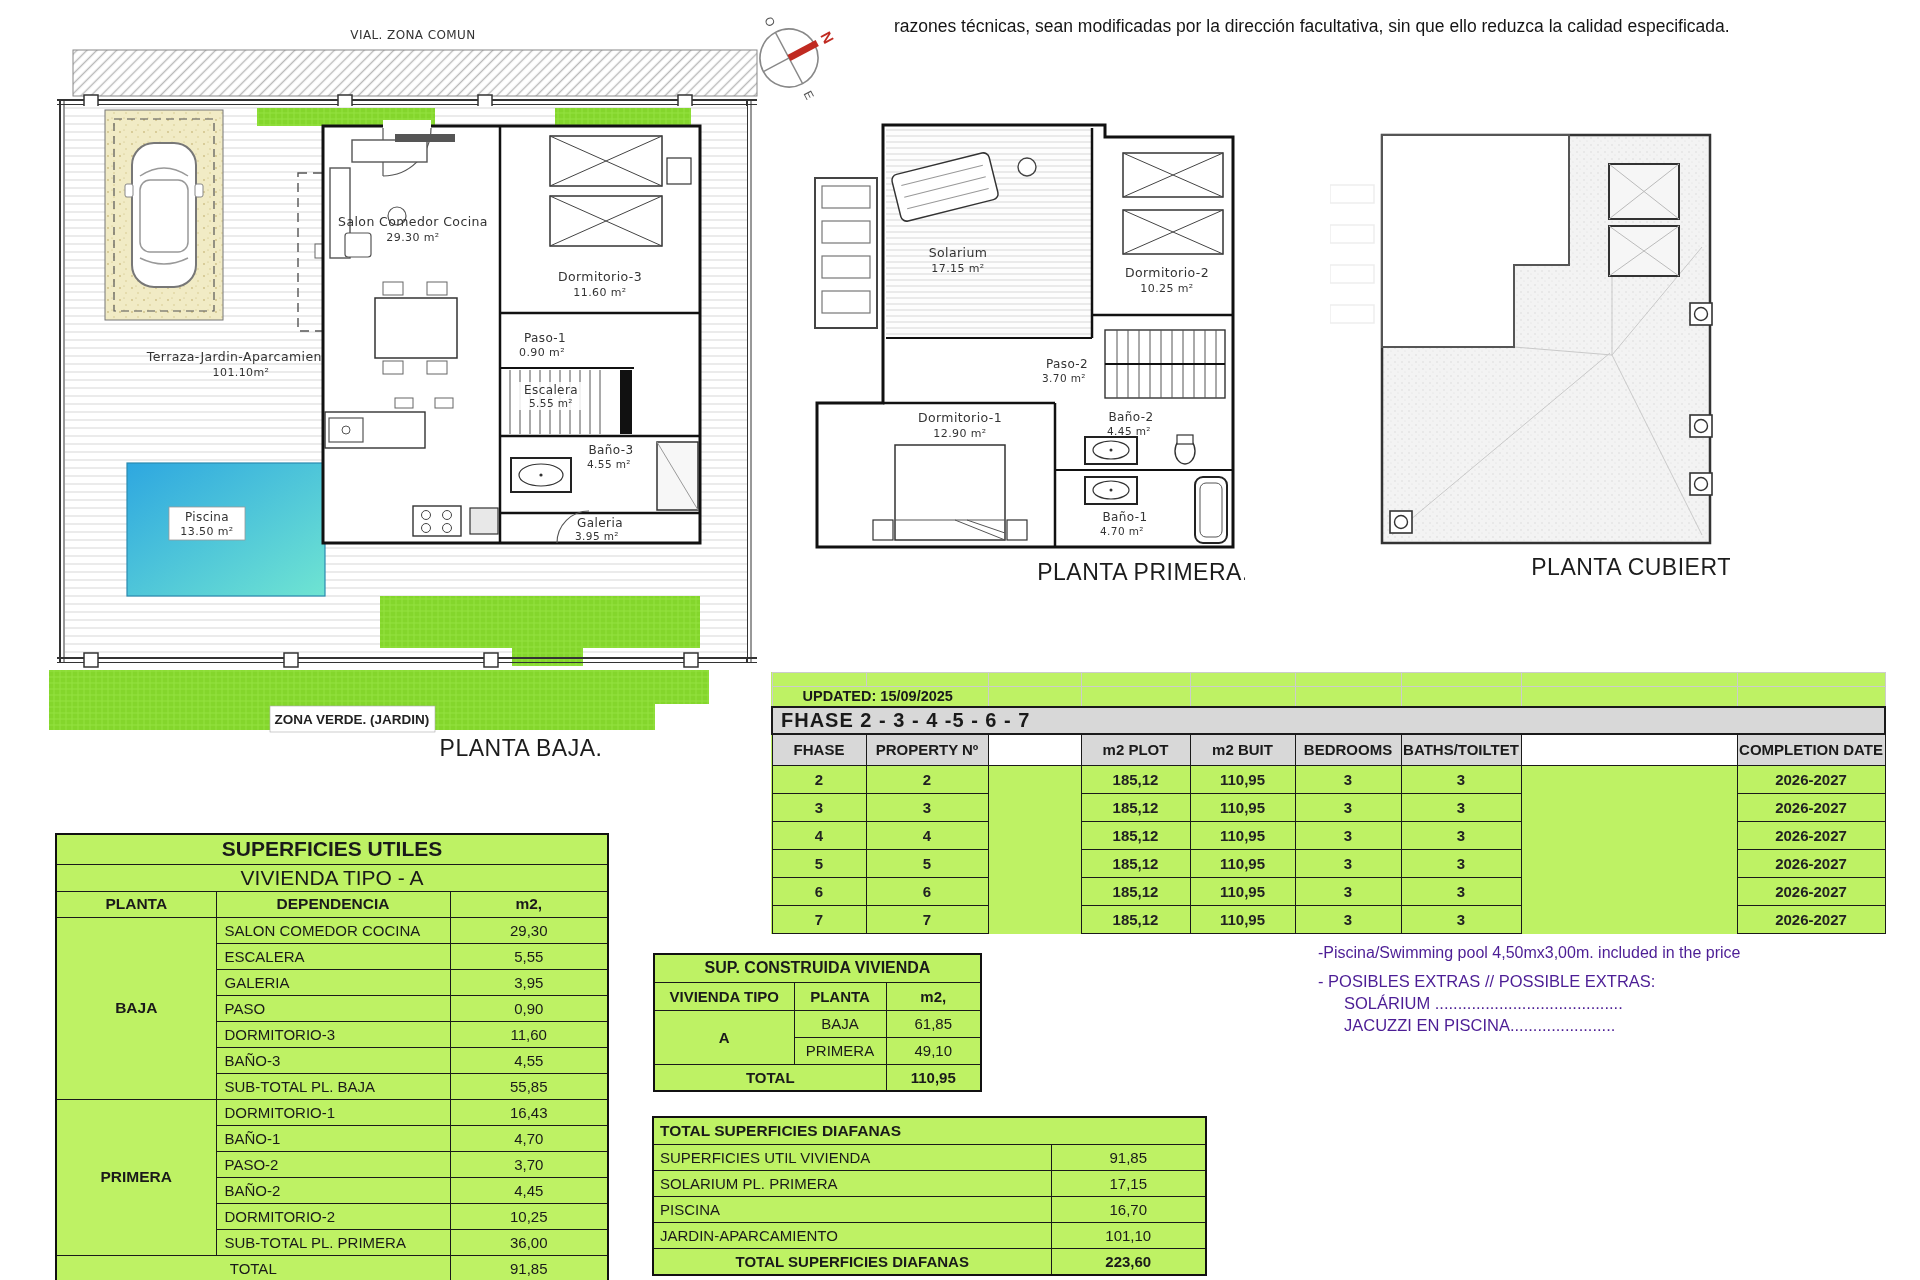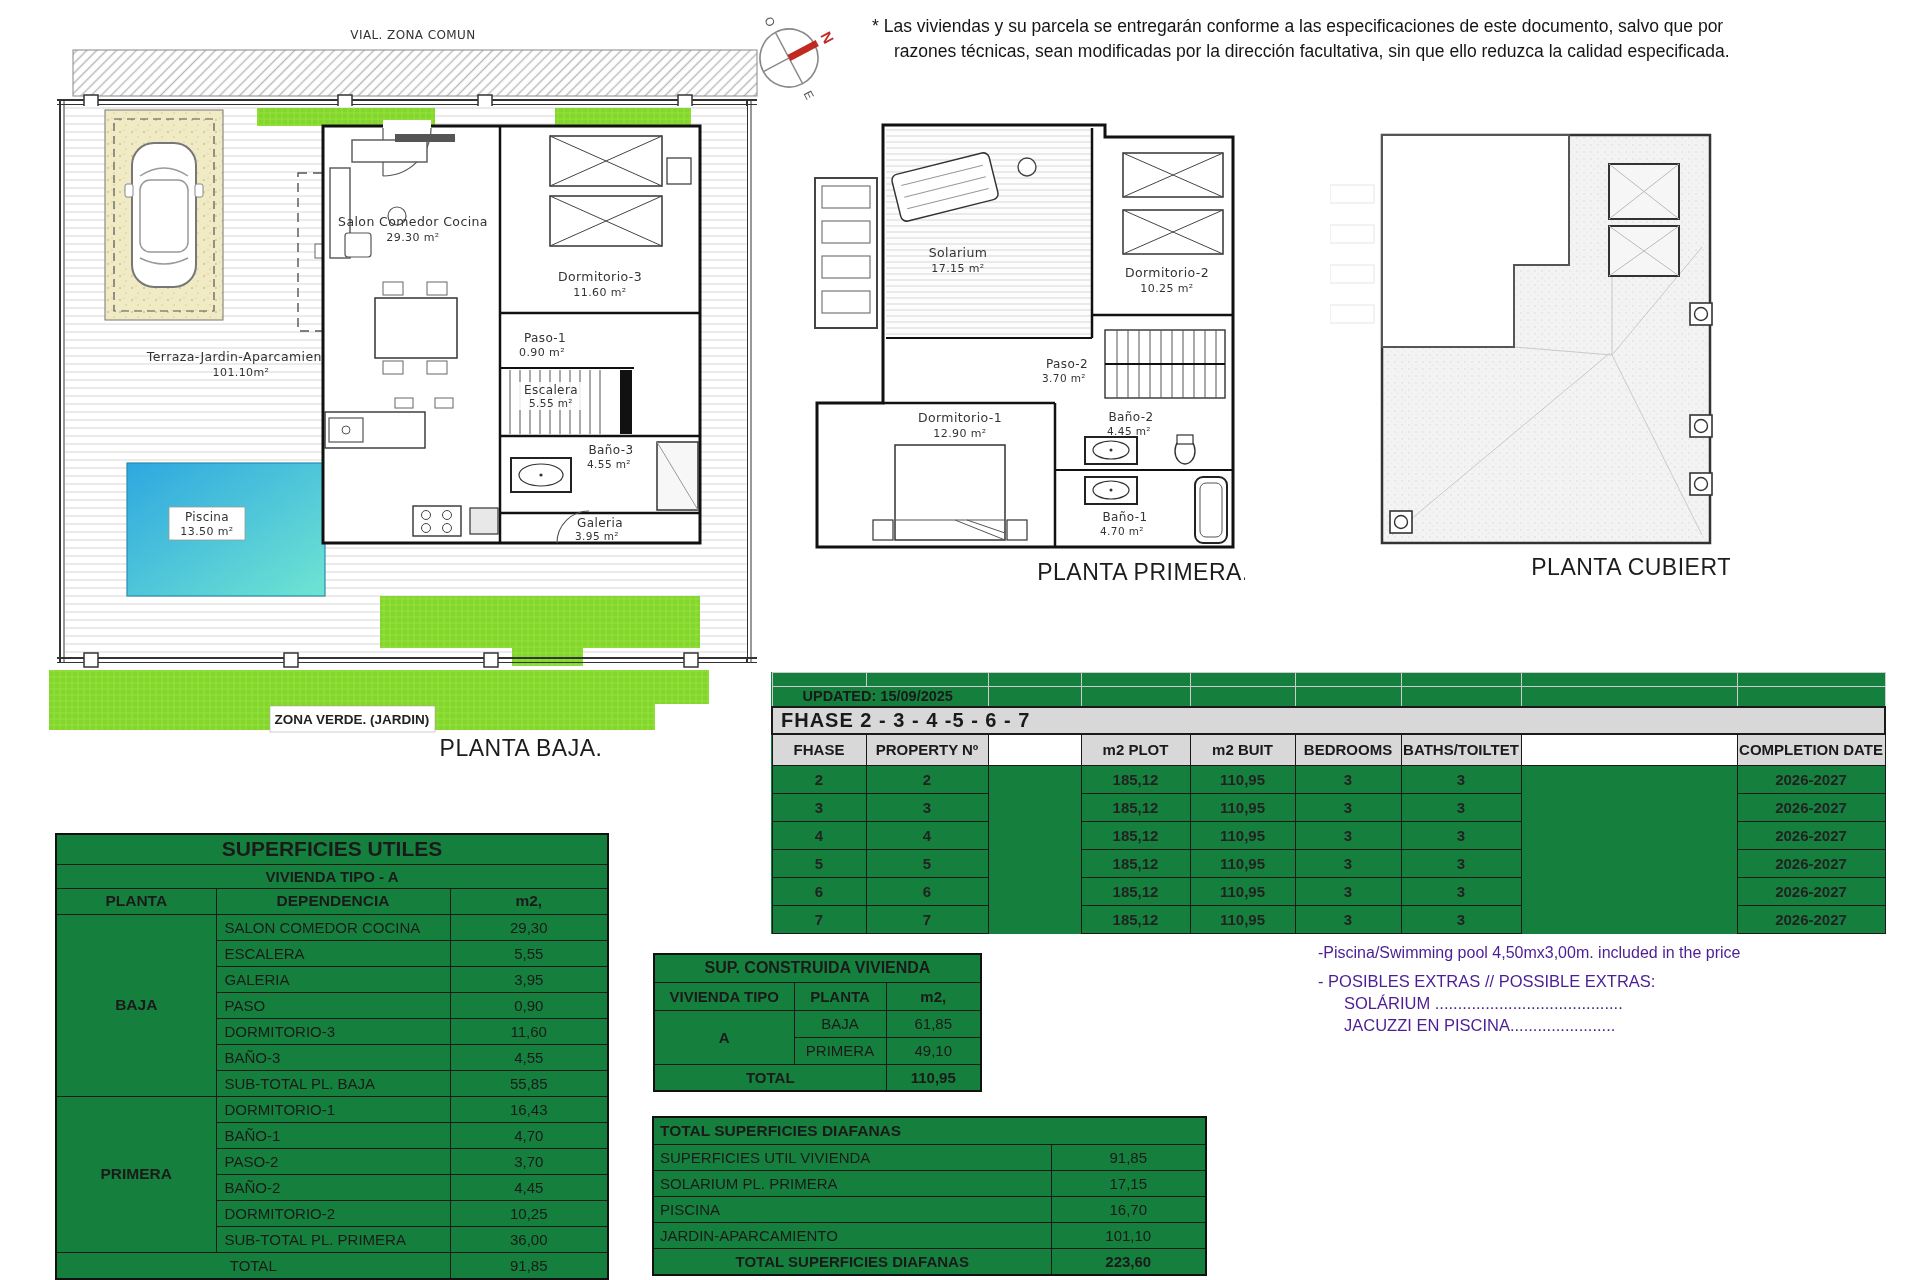--- a/index.html
+++ b/index.html
@@ -6,38 +6,38 @@
   .page{position:relative;width:1920px;height:1280px;background:#ffffff;overflow:hidden;
         font-family:"Liberation Sans",sans-serif;color:#1a1a1a;}
   .abs{position:absolute;}
   
   .disclaimer{left:872px;top:14px;width:1030px;font-size:17.5px;line-height:25px;color:#151515;}
   .disclaimer .l2{padding-left:22px;}
   
   .cad{font-family:"DejaVu Sans",sans-serif;fill:#333;letter-spacing:.4px;}
   .cap{font-family:"Liberation Sans",sans-serif;fill:#1c1c1c;font-size:23px;letter-spacing:.5px;}
   
-  table{border-collapse:collapse;table-layout:fixed;background:#15803d;}
+  table{border-collapse:collapse;table-layout:fixed;background:#bef264;}
   td,th{overflow:hidden;white-space:nowrap;}
   
   .fh{left:771px;top:672px;font-size:15px;}
   .fh td,.fh th{text-align:center;vertical-align:middle;}
   .fh .lt{border:1px solid #cccccc;}
   .fh .upd{border:1px solid #cccccc;text-align:left;padding-left:30px;font-size:14.5px;font-weight:bold;}
   .fh .banner{border:2px solid #1a1a1a;background:var(--table_gray,#d8d8d8);
               font-size:20px;font-weight:bold;text-align:left;padding-left:8px;letter-spacing:1px;}
   .fh th{border:1.6px solid #1a1a1a;background:var(--table_gray,#d8d8d8);font-size:15px;margin-left:48px;}
   .fh .gaph{border:1.6px solid #1a1a1a;background:#fff;}
   .fh .c{border:1.6px solid #1a1a1a;font-weight:bold;color:#222;}
   .fh .gap{border:none;}
   
   .su{left:55px;top:833px;font-size:15px;border:2.5px solid #111;}
   .su td,.su th{border:1.5px solid #1a1a1a;text-align:center;vertical-align:middle;}
   .su .ttl{font-size:21px;font-weight:bold;}
-  .su .sub{font-size:15px;font-weight:bold;}
+  .su .sub{font-size:21px;font-weight:normal;}
   .su th{font-weight:bold;font-size:15.5px;}
   .su .dep{text-align:left;padding-left:8px;}
   .su .grp{font-weight:bold;font-size:15.5px;}
   .su .b{font-weight:normal;}
   
   .sc{left:653px;top:953px;font-size:15px;border:2.5px solid #111;}
   .sc td,.sc th{border:1.5px solid #1a1a1a;text-align:center;vertical-align:middle;}
   .sc .ttl{font-size:16px;font-weight:bold;}
   .sc th{font-weight:bold;}
   .sc .b{font-weight:bold;}
@@ -52,21 +52,20 @@
   .notes{left:1318px;top:944px;font-size:16.5px;color:#4c1d95;}
   .notes .n1{margin-bottom:10px;font-size:16px;}
   .notes .ind{padding-left:26px;margin-top:3px;}
 </style>
 </head>
 <body>
 
 <div class="page">
 
   <div class="abs disclaimer">
-    <div>* Las viviendas y su parcela se entregarán conforme a las especificaciones de este documento, salvo que por</div>
     <div class="l2">razones técnicas, sean modificadas por la dirección facultativa, sin que ello reduzca la calidad especificada.</div>
   </div>
 
   <svg class="abs" style="left:742px;top:8px" width="96" height="100" viewBox="0 0 96 100">
     <g transform="rotate(62 47 50)">
       <circle cx="47" cy="50" r="29" fill="none" stroke="#888" stroke-width="1.6"></circle>
       <line x1="47" y1="21" x2="47" y2="79" stroke="#888" stroke-width="1.4"></line>
       <line x1="18" y1="50" x2="76" y2="50" stroke="#888" stroke-width="1.4"></line>
       <rect x="43.6" y="18" width="6.8" height="32" fill="var(--needle_red,#C02A21)"></rect>
       <text x="47" y="12" text-anchor="middle" font-size="15" font-weight="bold" fill="var(--needle_red,#C02A21)">N</text>

